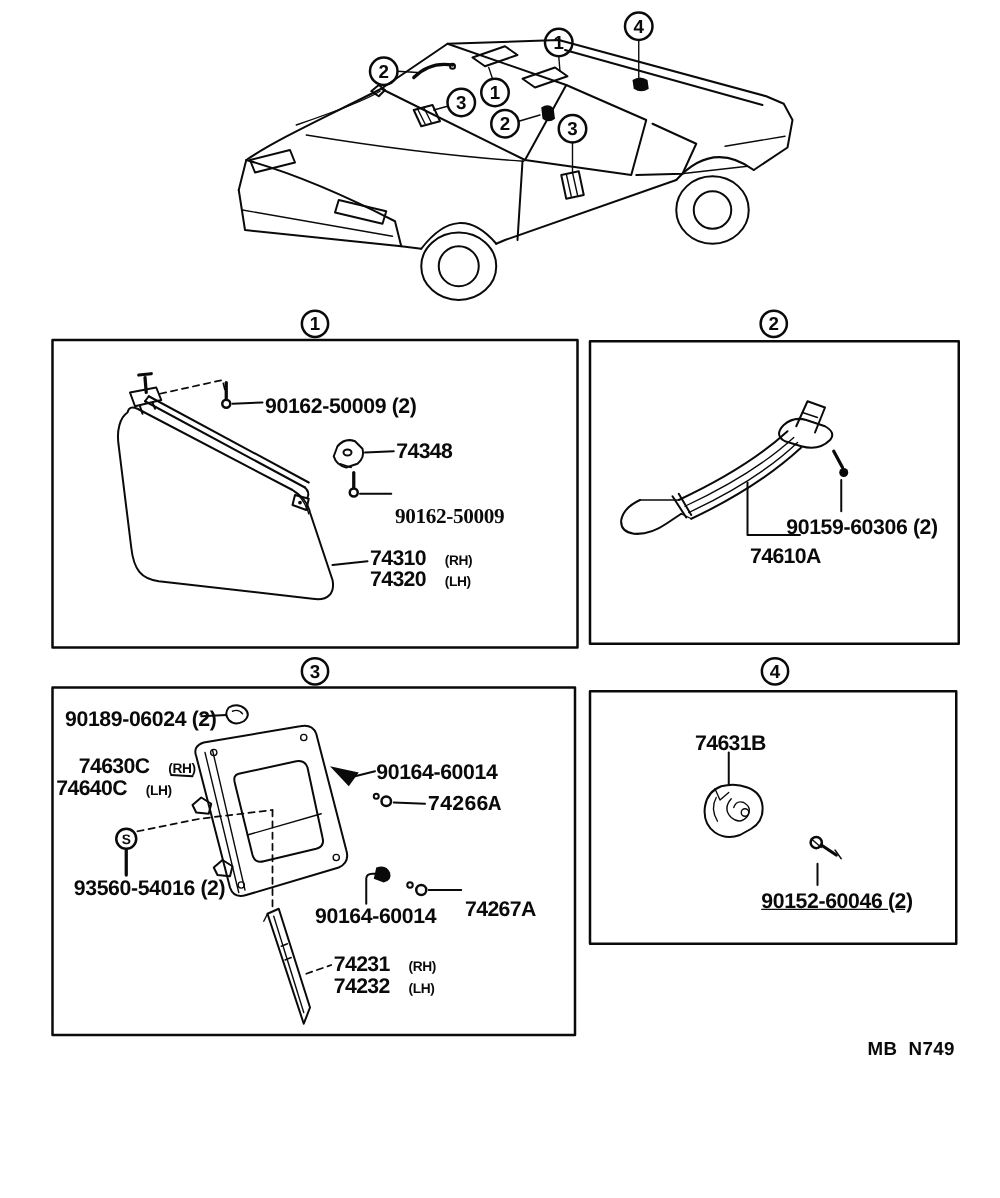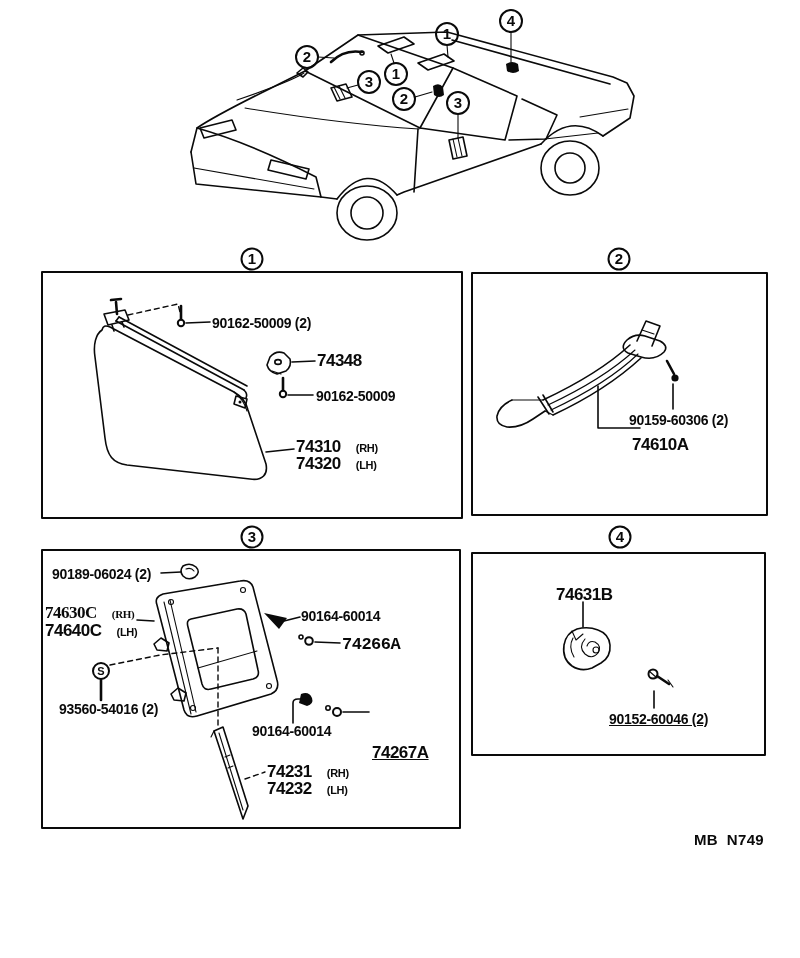--- a/index.html
+++ b/index.html
@@ -11,21 +11,21 @@
   svg path,svg rect,svg circle,svg ellipse,svg line,svg polyline{fill:none;stroke:#0a0a0a;stroke-width:1.6;stroke-linecap:round;stroke-linejoin:round;}
   svg .fill{fill:#0a0a0a;stroke:none;}
   svg .thick{stroke-width:2.6;}
   svg .thin{stroke-width:1.1;}
   svg .box{stroke-width:2;}
   svg .cir{stroke-width:2;}
   svg .dash{stroke-dasharray:5 4;stroke-width:1.4;}
   svg text{fill:#0a0a0a;stroke:none;font-family:"Liberation Sans",sans-serif;font-weight:bold;}
   svg text.cnum{font-size:15px;text-anchor:middle;}
   svg text.snum{font-size:11px;text-anchor:middle;}
-  .pn{position:absolute;font-weight:bold;font-size:14px;line-height:1;white-space:nowrap;letter-spacing:-0.3px;}
+  .pn{position:absolute;font-weight:bold;font-size:17px;line-height:1;white-space:nowrap;letter-spacing:-0.3px;}
   .pn.big{font-size:17px;letter-spacing:-0.5px;}
   .pn .suf{font-size:11px;margin-left:3px;letter-spacing:-0.3px;padding-left:12px;}
   .pn.footer{white-space:pre;font-size:15px;letter-spacing:0.3px;}
 </style>
 </head>
 <body>
 
 <div class="stage">
 
 <svg width="800" height="958" viewBox="0 0 800 958">
@@ -276,35 +276,35 @@
       <path d="M649,671 L657,678" class="thin"></path>
       <path d="M657,676 L669,684" class="thick"></path>
       <path d="M668,680 L673,687" class="thin"></path>
     </g>
     <path d="M654,691 L654,708"></path>
   </g>
 </svg>
 
 <div class="pn" style="left:212px;top:316px;"><span>90162-50009 (2)</span><span class="suf"></span></div>
 <div class="pn big" style="left:317px;top:352px;"><span>74348</span><span class="suf"></span></div>
-<div class="pn" style="left:316px;top:389px;"><span>90162-50009</span><span class="suf"></span></div>
+<div class="pn" style="left:316px;top:404px;font-family:Liberation Serif, serif;"><span>90162-50009</span><span class="suf"></span></div>
 <div class="pn big" style="left:296px;top:438px;"><span>74310</span><span class="suf">(RH)</span></div>
 <div class="pn big" style="left:296px;top:455px;"><span>74320</span><span class="suf">(LH)</span></div>
 
 <div class="pn" style="left:629px;top:413px;"><span>90159-60306 (2)</span><span class="suf"></span></div>
-<div class="pn big" style="left:632px;top:436px;"><span>74610A</span><span class="suf"></span></div>
+<div class="pn big" style="left:600px;top:436px;"><span>74610A</span><span class="suf"></span></div>
 
 <div class="pn" style="left:52px;top:567px;"><span>90189-06024 (2)</span><span class="suf"></span></div>
-<div class="pn big" style="left:45px;top:604px;font-family:Liberation Serif, serif;"><span>74630C</span><span class="suf">(RH)</span></div>
+<div class="pn big" style="left:63px;top:604px;"><span>74630C</span><span class="suf">(RH)</span></div>
 <div class="pn big" style="left:45px;top:622px;"><span>74640C</span><span class="suf">(LH)</span></div>
 <div class="pn" style="left:301px;top:609px;"><span>90164-60014</span><span class="suf"></span></div>
 <div class="pn big" style="left:342px;top:636px;font-family:Liberation Mono, monospace;"><span>74266A</span><span class="suf"></span></div>
 <div class="pn" style="left:59px;top:702px;"><span>93560-54016 (2)</span><span class="suf"></span></div>
 <div class="pn" style="left:252px;top:724px;"><span>90164-60014</span><span class="suf"></span></div>
-<div class="pn big" style="left:372px;top:744px;text-decoration:underline;"><span>74267A</span><span class="suf"></span></div>
+<div class="pn big" style="left:372px;top:719px;"><span>74267A</span><span class="suf"></span></div>
 <div class="pn big" style="left:267px;top:763px;"><span>74231</span><span class="suf">(RH)</span></div>
 <div class="pn big" style="left:267px;top:780px;"><span>74232</span><span class="suf">(LH)</span></div>
 
 <div class="pn big" style="left:556px;top:586px;"><span>74631B</span><span class="suf"></span></div>
 <div class="pn" style="left:609px;top:712px;text-decoration:underline;"><span>90152-60046 (2)</span><span class="suf"></span></div>
 
 <div class="pn footer" style="left:694px;top:832px;">MB  N749</div>
 
 </div>
 

